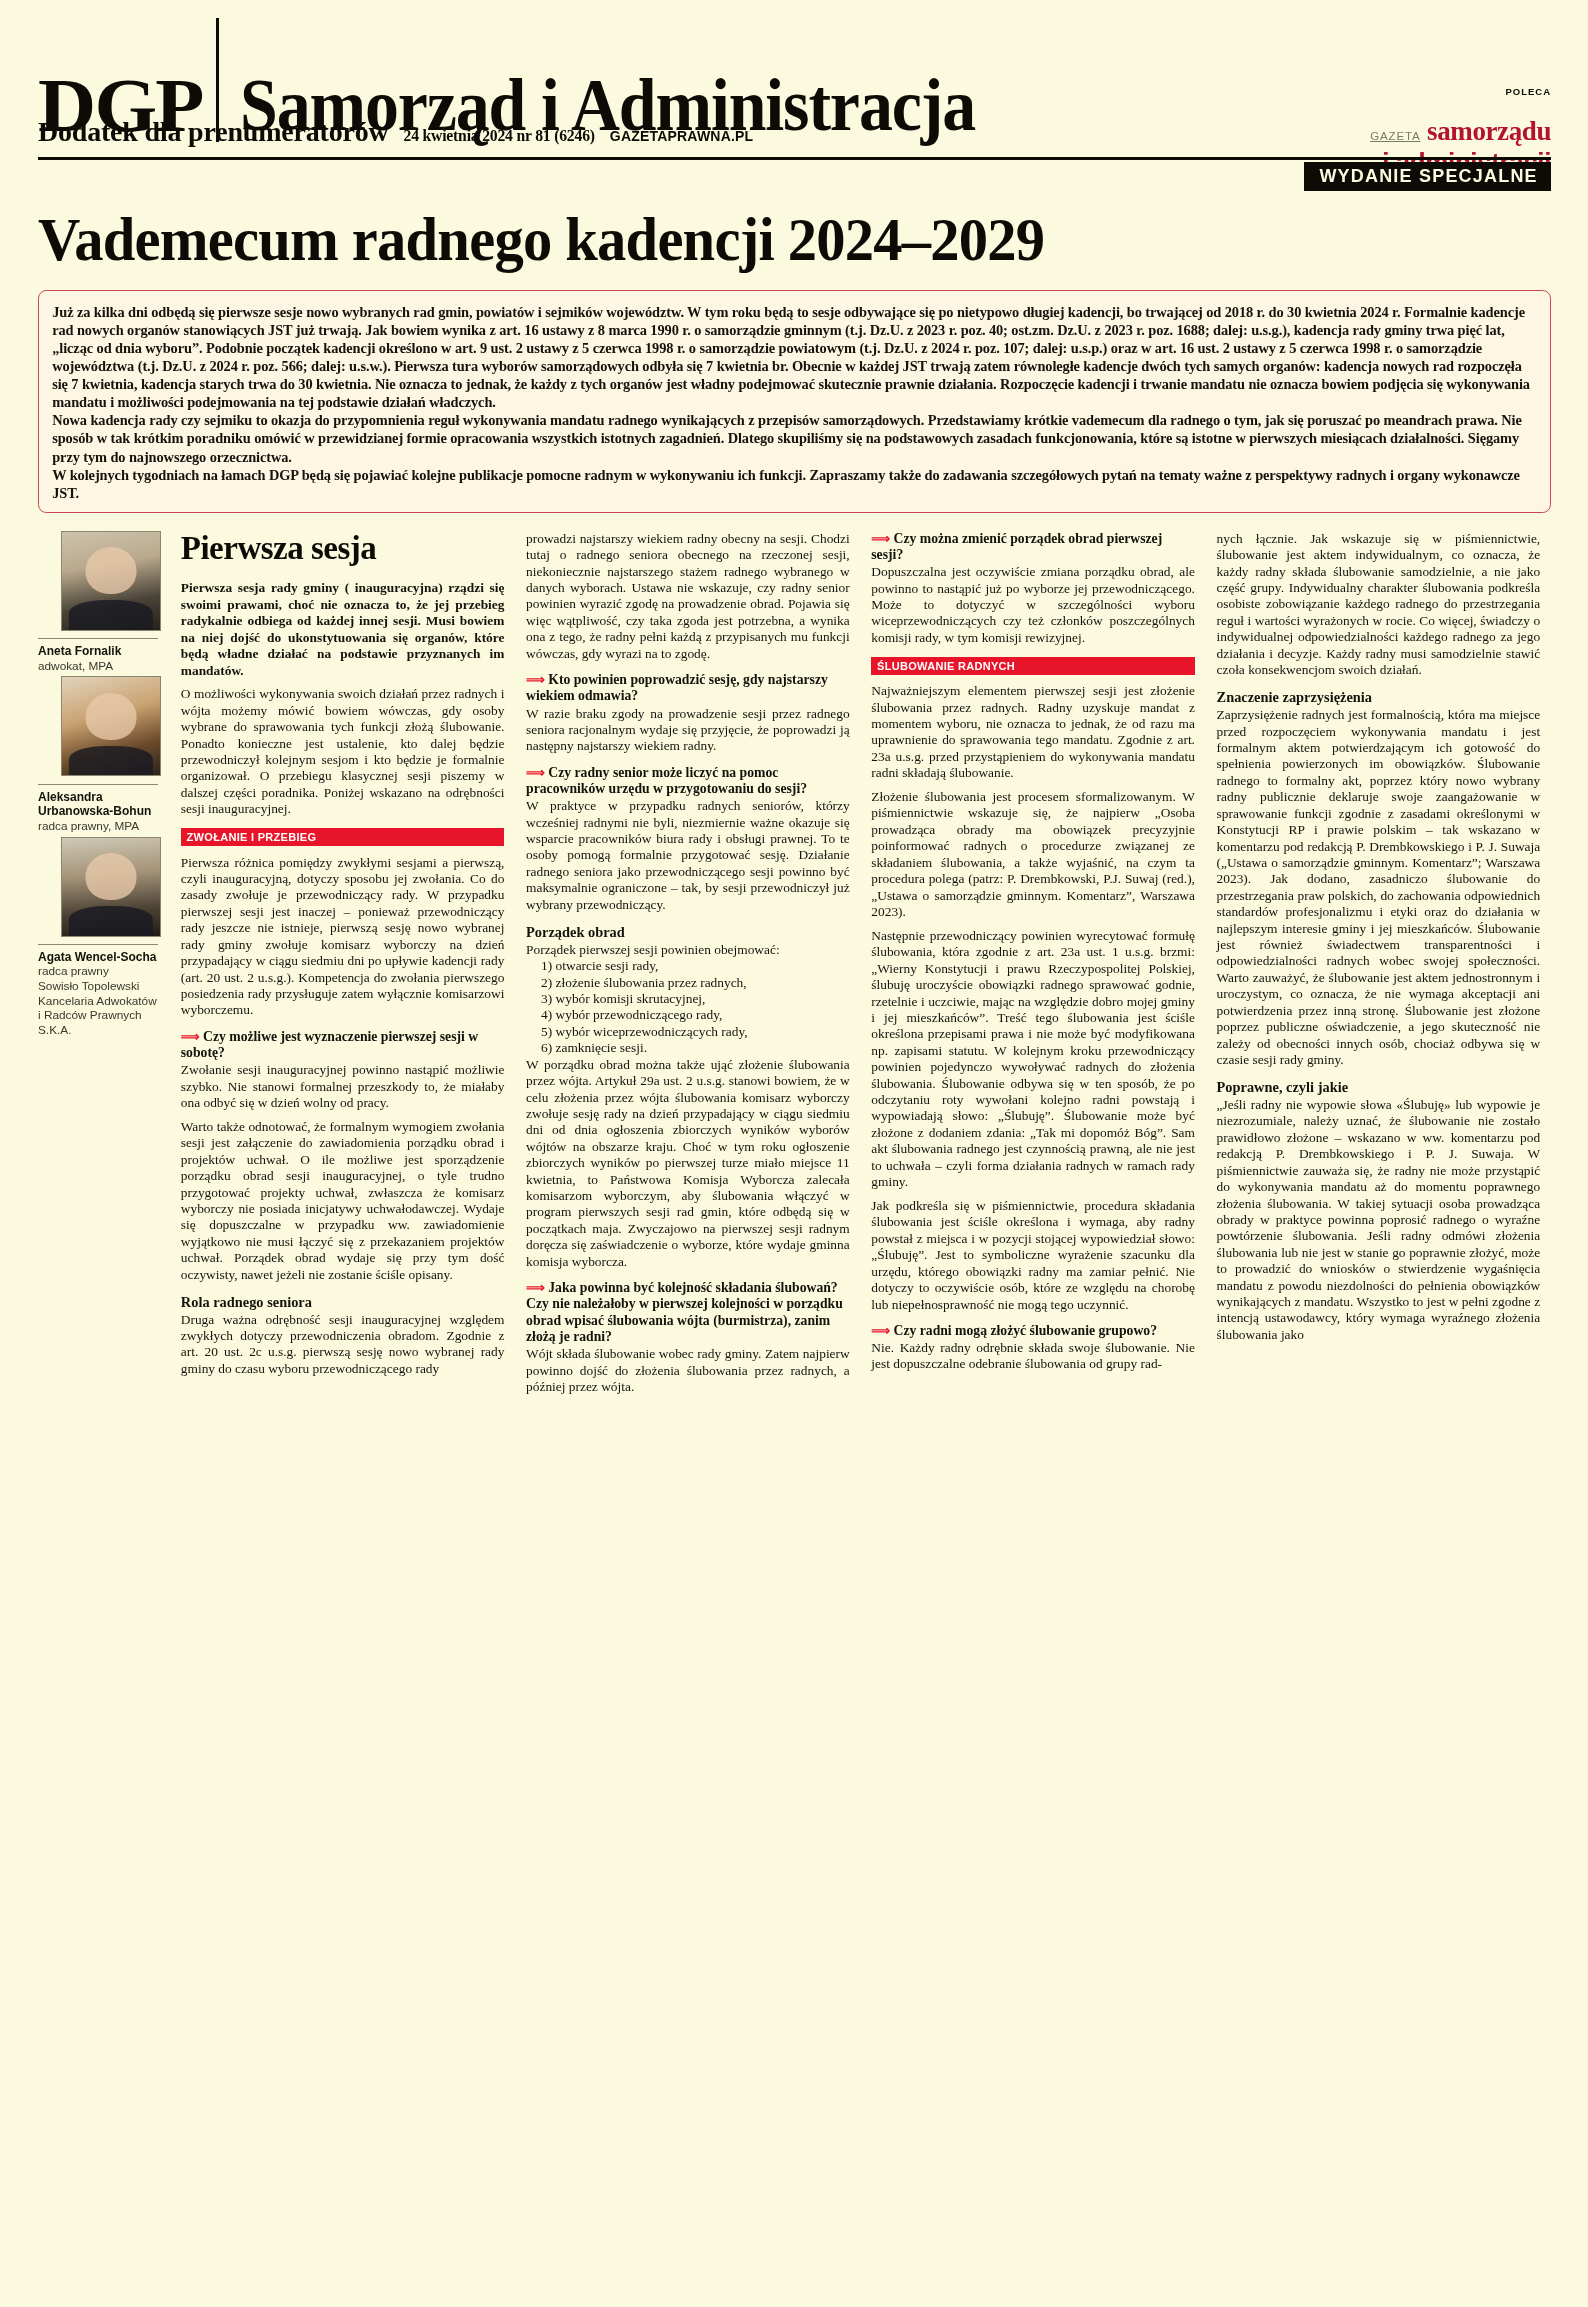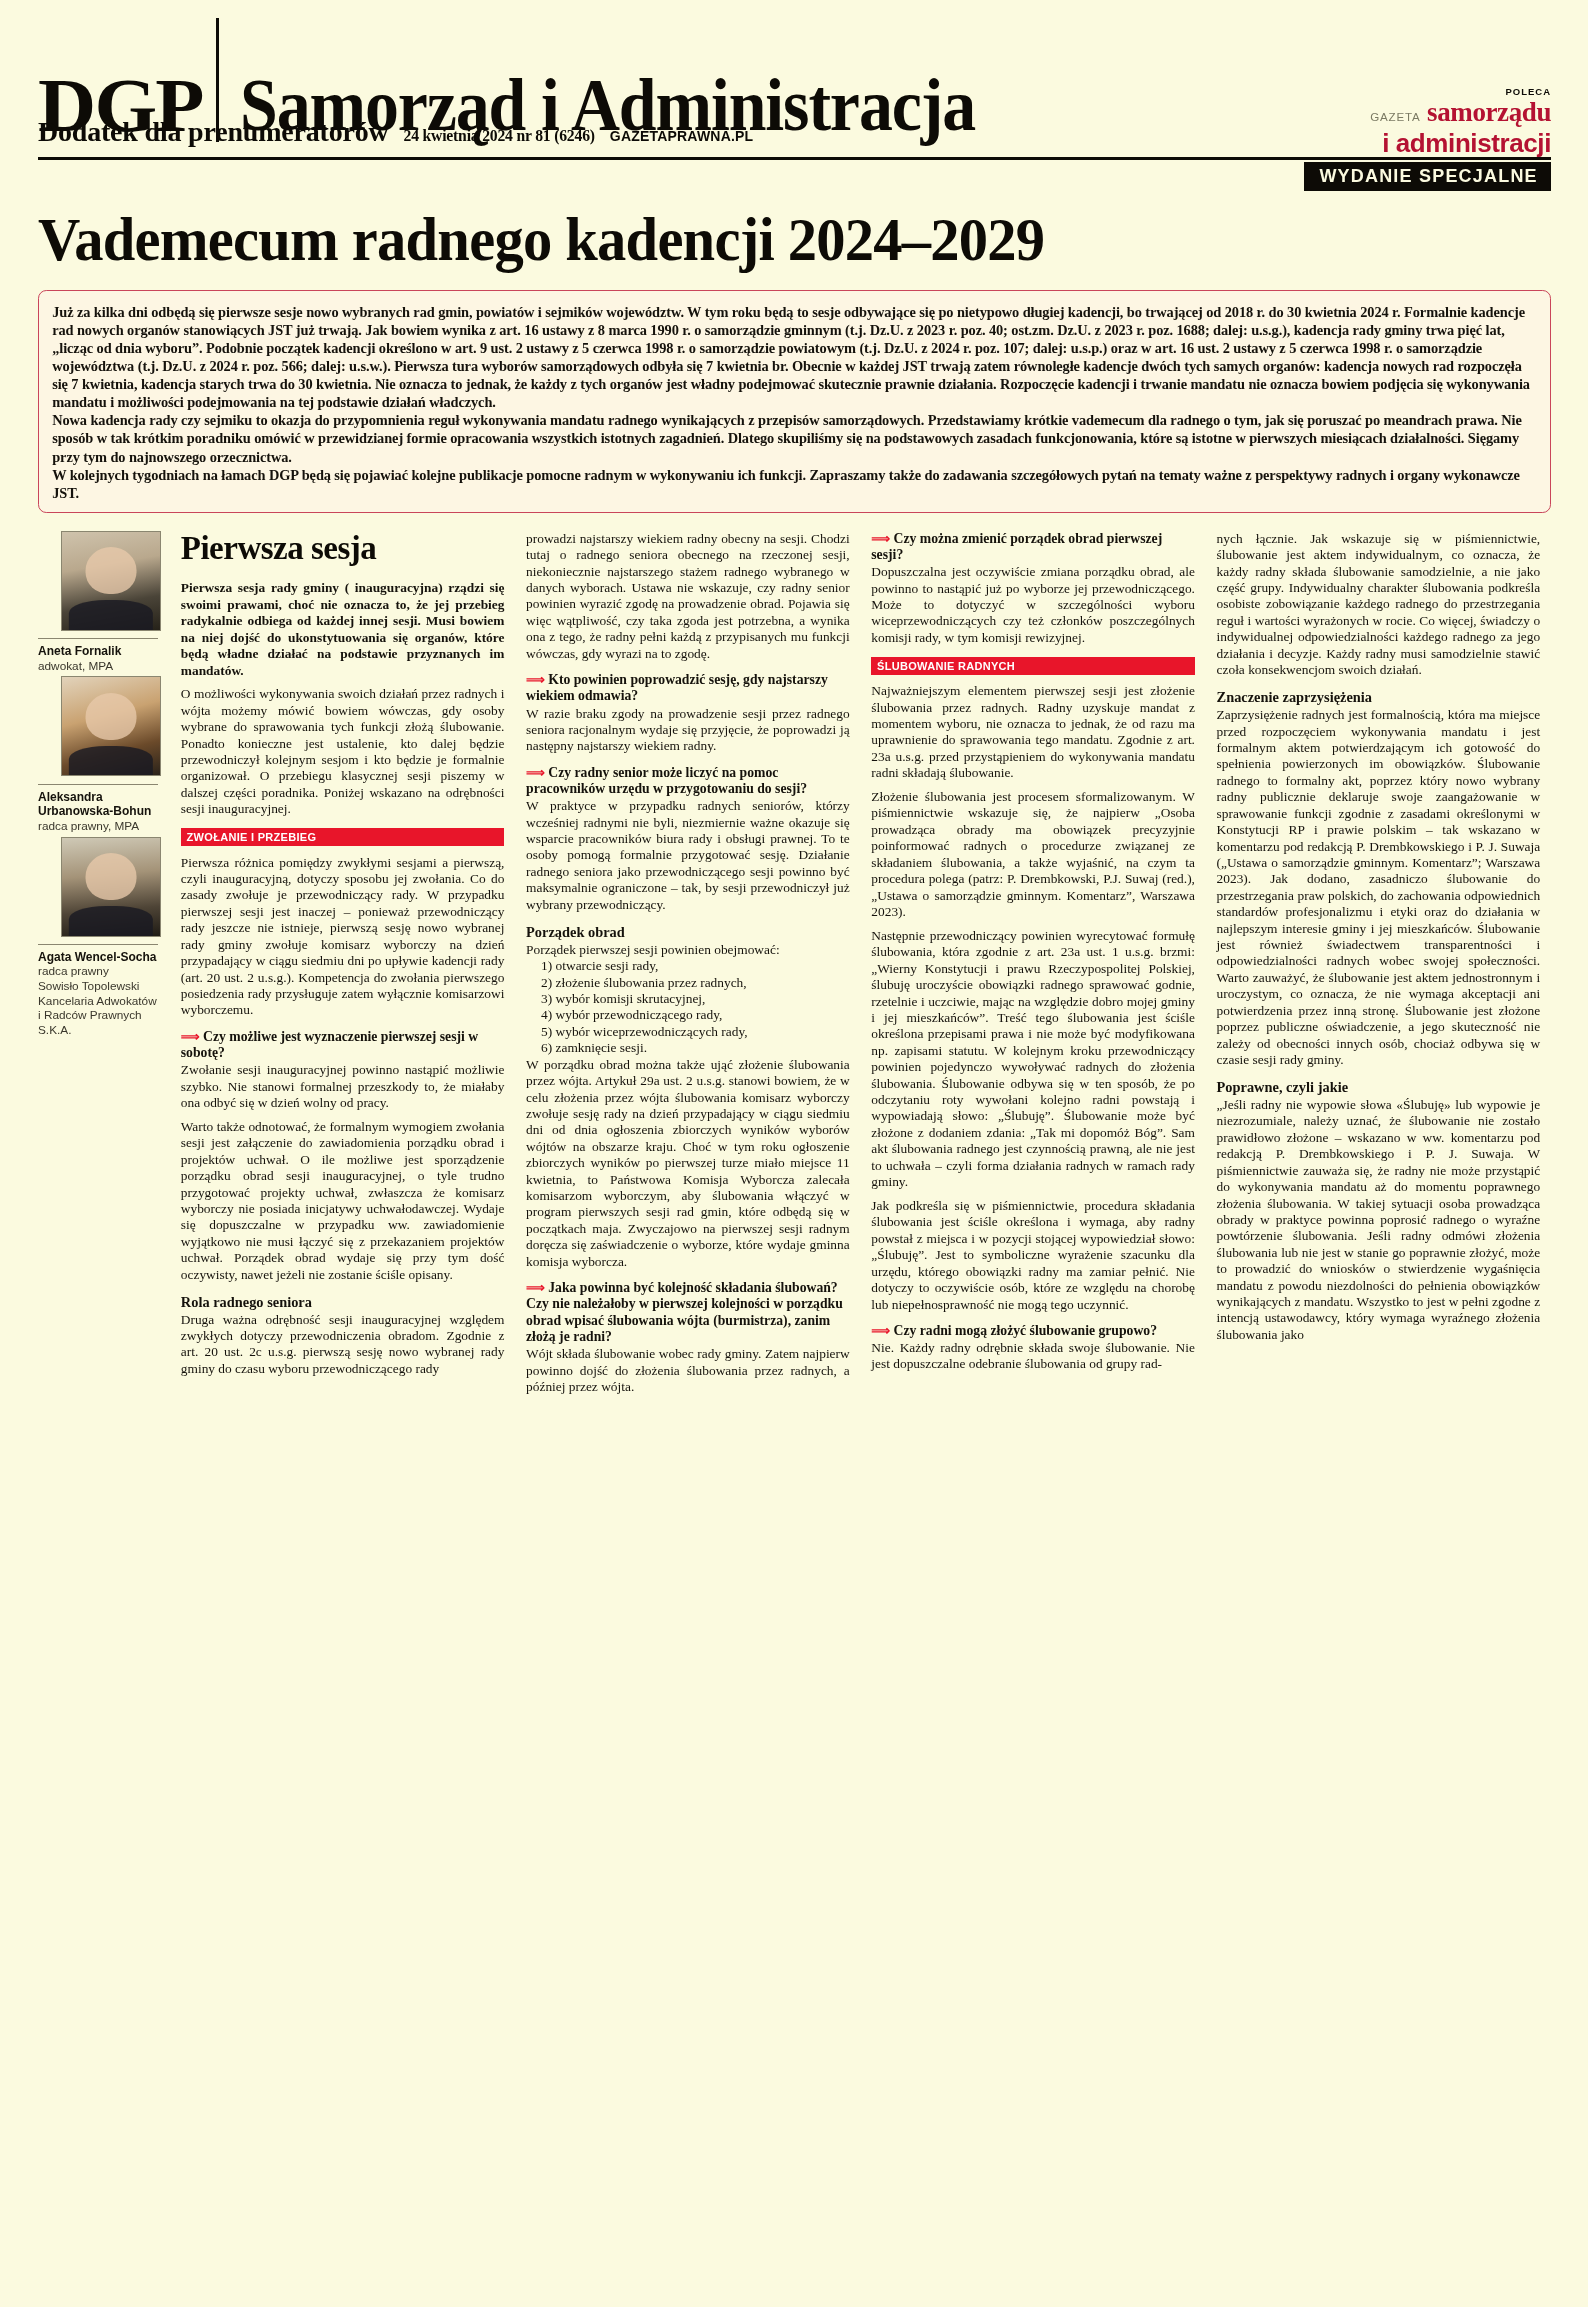--- a/index.html
+++ b/index.html
@@ -95,35 +95,36 @@
     top: 86px;
     text-align: right;
     width: 273px;
   }
   .promo-poleca {
     font-family: "Liberation Sans", sans-serif;
     font-size: 9.5px;
     font-weight: bold;
     letter-spacing: 1px;
     color: #0d0b06;
-    margin-bottom: 2px;
+    margin-bottom: 21px;
   }
   .promo-line {
     display: flex;
     justify-content: flex-end;
     align-items: baseline;
     gap: 6.6px;
     line-height: 1.02;
   }
   .promo-gazeta {
     font-family: "Liberation Sans", sans-serif;
     font-size: 11.6px;
     font-weight: normal;
     letter-spacing: 0.8px;
     color: #7b7a63;
+    text-decoration: underline;
   }
   .promo-red {
     font-family: Liberation Serif, serif;
     font-size: 27px;
     font-weight: bold;
     color: #b41232;
     letter-spacing: -0.4px;
   }
   .promo-red2 {
     font-family: "Liberation Sans", sans-serif;

